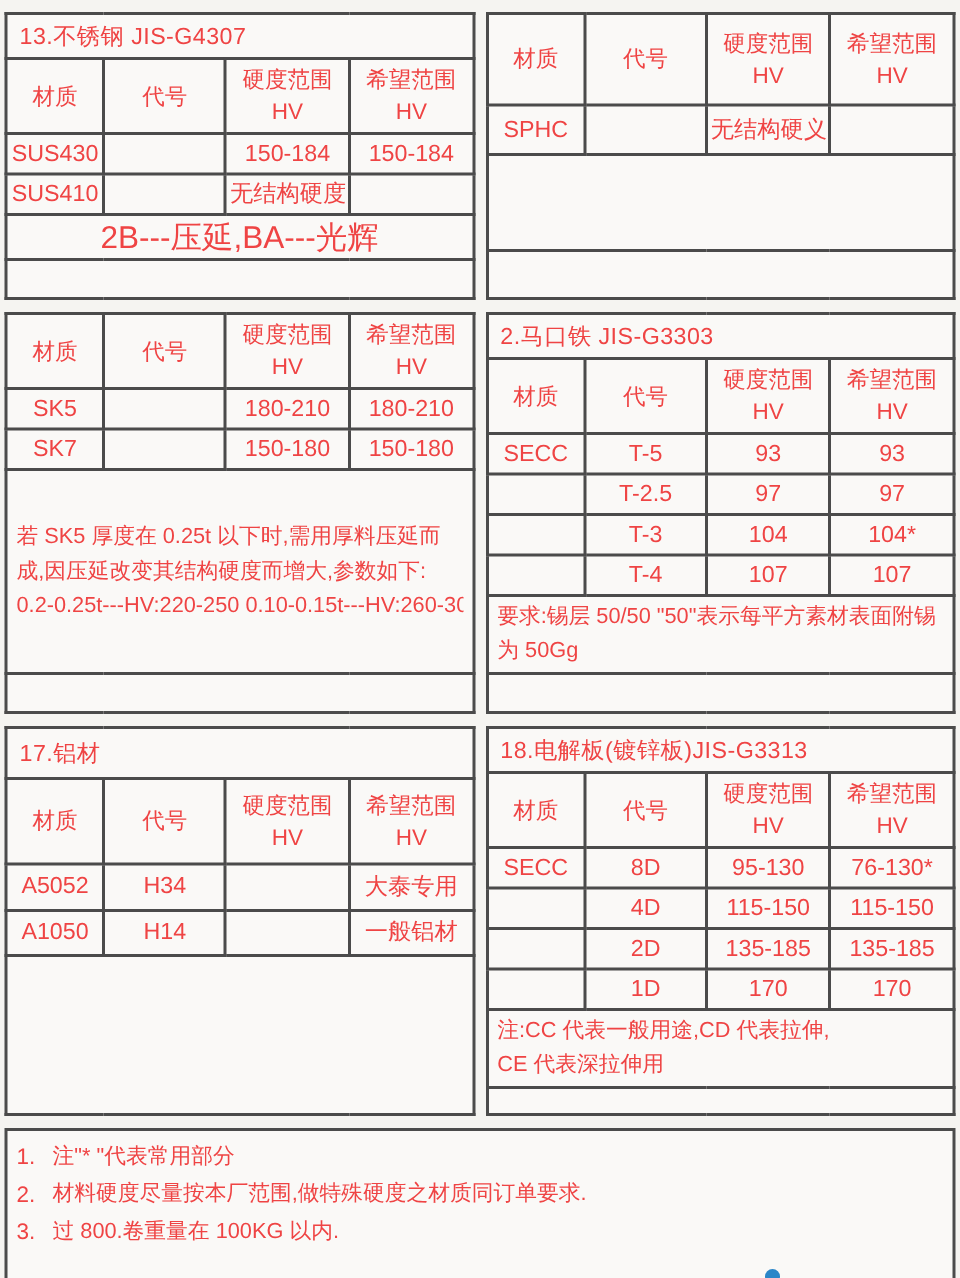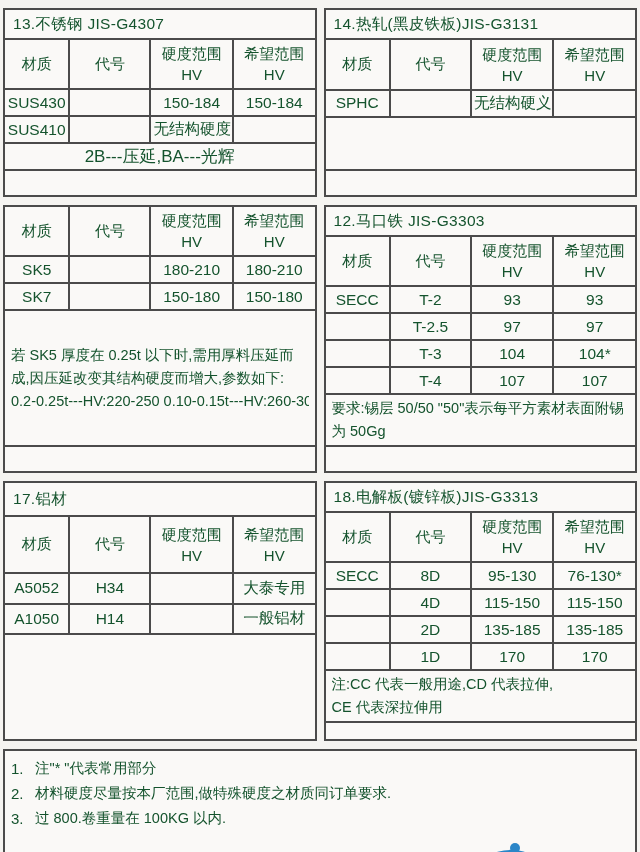--- a/index.html
+++ b/index.html
@@ -2,35 +2,35 @@
 <html><head>
 <meta charset="utf-8">
 <style>
   html,body { margin:0; padding:0; background:#e8e6e2; }
   .page {
     position:relative; box-sizing:border-box;
     width:640px; height:852px;
     background:#f5f4f1;
     padding:8px 3px 2px 3px;
     font-family:"Liberation Sans","DejaVu Sans",sans-serif;
-    color:#14532d;
+    color:#ef4444;
     overflow:hidden;
   }
   .grid { display:grid; grid-template-columns:1fr 1fr; column-gap:7px; row-gap:8px; }
   table { width:100%; border-collapse:collapse; table-layout:fixed; background:#faf9f7; }
   td, th { border:2px solid #4b4b4b; padding:0 2px; font-weight:normal; overflow:hidden; }
   .title-row td {
     height:28px; font-size:15.5px; text-align:left; padding-left:8px;
     letter-spacing:0.3px; white-space:nowrap;
   }
   .hdr td { height:48px; text-align:center; font-size:15px; }
   .hdr .two span { display:block; line-height:21px; }
   .data td { height:25px; text-align:center; font-size:15.5px; white-space:nowrap; }
   .data td.small { font-size:13px; }
-  .merged td { height:25px; text-align:center; font-size:17px; }
+  .merged td { height:25px; text-align:center; font-size:21px; }
   .note td { text-align:left; padding:2px 6px; vertical-align:middle; }
   .note .nline { font-size:14.5px; line-height:23px; white-space:nowrap; overflow:hidden; }
   .empty-24 td { height:24px; }
   .empty-16 td { height:16px; }
   .empty-50 td { height:50px; }
   .empty-91 td { height:91px; }
   .col-mat { width:21%; } .col-code { width:26%; } .col-hv1 { width:26.5%; } .col-hv2 { width:26.5%; }
   .footnotes {
     position:relative; box-sizing:border-box; margin-top:8px;
     border:2px solid #4b4b4b; background:#faf9f7;
@@ -93,23 +93,20 @@
       </table>
 
     <table>
       <colgroup>
           <col class="col-mat">
           <col class="col-code">
           <col class="col-hv1">
           <col class="col-hv2">
         </colgroup>
       <tbody>
-          <tr class="title-row">
-        <td colspan="4">14.热轧(黑皮铁板)JIS-G3131</td>
-      </tr>
       <tr class="hdr">
         <td>材质</td>
         <td>代号</td>
         <td class="two">
               <span>硬度范围</span>
               <span>HV</span>
             </td>
         <td class="two">
               <span>希望范围</span>
               <span>HV</span>
@@ -177,37 +174,37 @@
 
     <table>
       <colgroup>
           <col class="col-mat">
           <col class="col-code">
           <col class="col-hv1">
           <col class="col-hv2">
         </colgroup>
       <tbody>
           <tr class="title-row">
-        <td colspan="4">12.马口铁 JIS-G3303</td>
+        <td colspan="4">2.马口铁 JIS-G3303</td>
       </tr>
       <tr class="hdr">
         <td>材质</td>
         <td>代号</td>
         <td class="two">
               <span>硬度范围</span>
               <span>HV</span>
             </td>
         <td class="two">
               <span>希望范围</span>
               <span>HV</span>
             </td>
       </tr>
       <tr class="data">
         <td>SECC</td>
-        <td>T-2</td>
+        <td>T-5</td>
         <td>93</td>
         <td>93</td>
       </tr>
       <tr class="data">
         <td></td>
         <td>T-2.5</td>
         <td>97</td>
         <td>97</td>
       </tr>
       <tr class="data">

